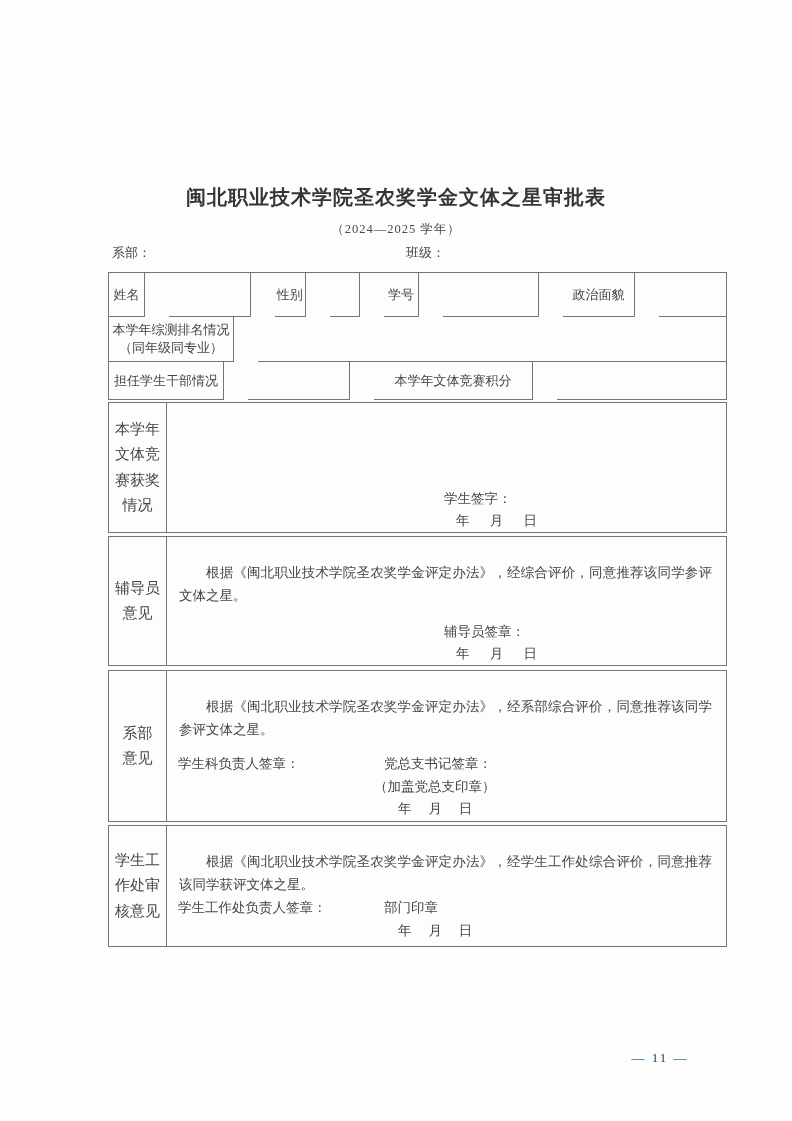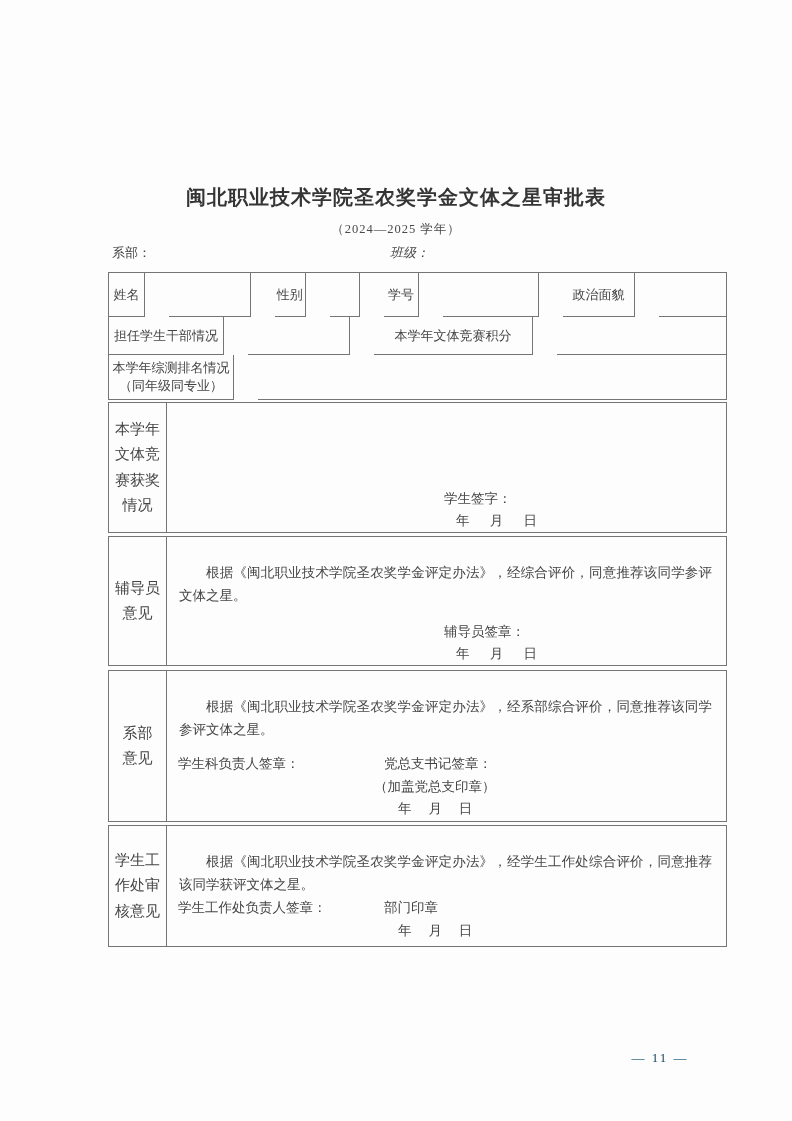--- a/index.html
+++ b/index.html
@@ -10,21 +10,21 @@
   }
   .title{
     position:absolute;top:184px;left:0;width:100%;text-align:center;
     font-size:20px;font-weight:bold;letter-spacing:1px;color:#353535;margin:0;
   }
   .subtitle{
     position:absolute;top:221px;left:0;width:100%;text-align:center;
     font-size:12.5px;color:#4a4a4a;letter-spacing:1px;
   }
   .meta-dept{position:absolute;top:244px;left:112px;font-size:13px;}
-  .meta-class{position:absolute;top:244px;left:390px;font-size:13px;font-style:italic;}
+  .meta-class{position:absolute;top:244px;left:406px;font-size:13px;}
 
   
   .t{position:absolute;left:108px;top:272px;width:619px;border-top:1px solid #757575;border-left:1px solid #757575;box-sizing:border-box;}
   .tr{display:flex;gap:24px;}
   .td{
     box-sizing:border-box;border-right:1px solid #757575;border-bottom:1px solid #757575;
     display:flex;align-items:center;justify-content:center;text-align:center;
     font-size:13px;line-height:1.35;white-space:pre-line;
   }
   .r1 .td{height:44px;}
@@ -67,30 +67,30 @@
     <div class="tr r1">
       <div class="td" style="width:49px">姓名</div>
       <div class="td" style="width:113px"></div>
       <div class="td" style="width:42px">性别</div>
       <div class="td" style="width:41px"></div>
       <div class="td" style="width:49px">学号</div>
       <div class="td" style="width:132px"></div>
       <div class="td" style="width:98px">政治面貌</div>
       <div class="td" style="width:94px"></div>
     </div>
+    <div class="tr r2">
+      <div class="td" style="width:130px">本学年综测排名情况
+（同年级同专业）</div>
+      <div class="td" style="width:488px"></div>
+    </div>
     <div class="tr r3">
       <div class="td" style="width:130px">担任学生干部情况</div>
       <div class="td" style="width:115px"></div>
       <div class="td" style="width:181px">本学年文体竞赛积分</div>
       <div class="td" style="width:192px"></div>
-    </div>
-    <div class="tr r2">
-      <div class="td" style="width:130px">本学年综测排名情况
-（同年级同专业）</div>
-      <div class="td" style="width:488px"></div>
     </div>
   </div>
 
   <div class="box" style="top:402px;height:131px">
     <div class="lbl">本学年
 文体竞
 赛获奖
 情况</div>
     <div class="content">
       <span class="sig" style="left:277px;top:87px">学生签字：</span>

